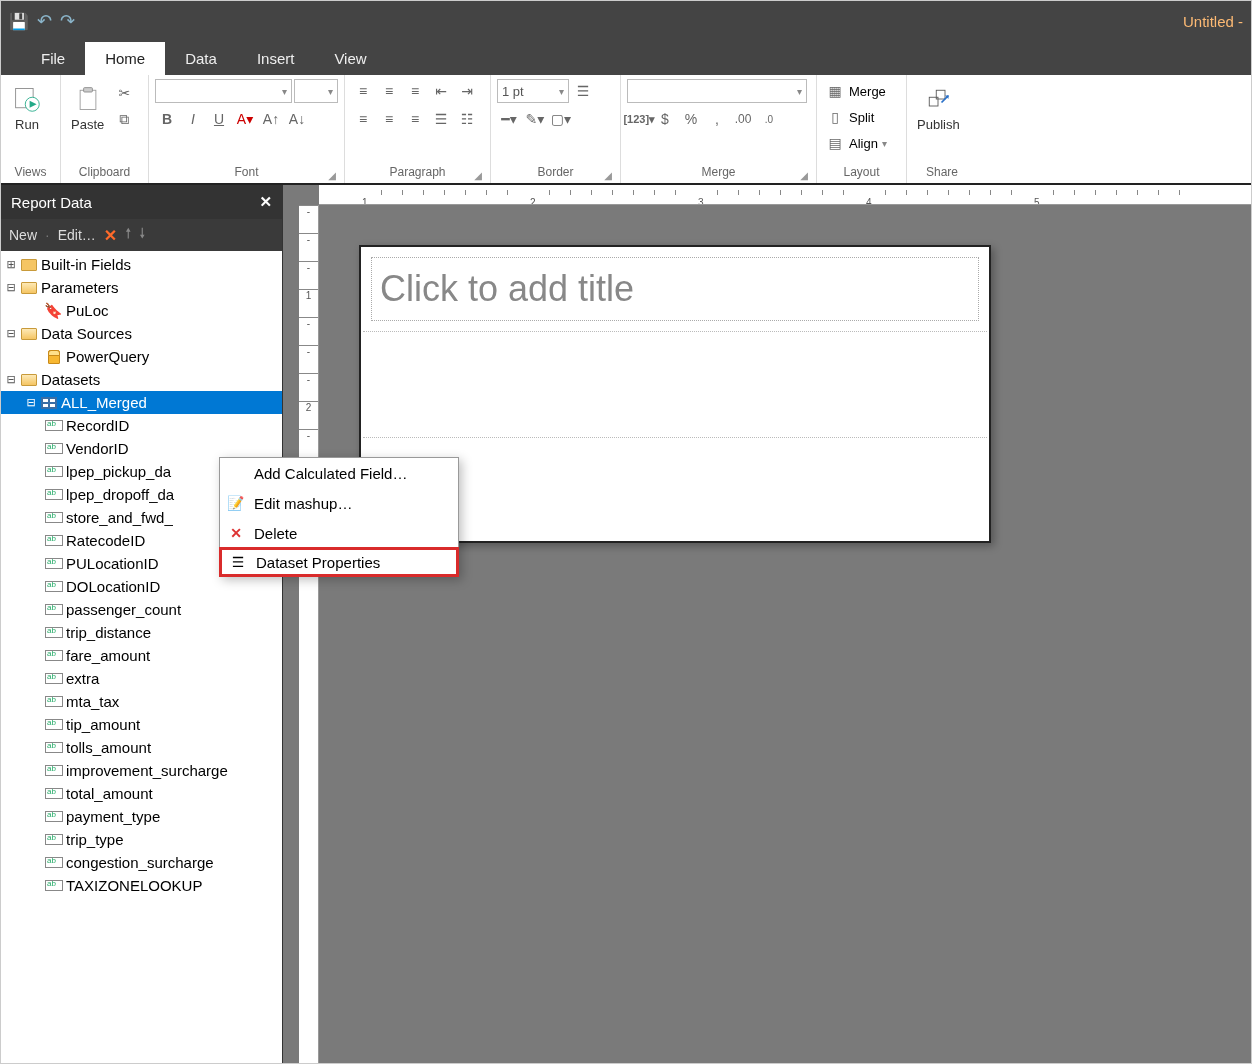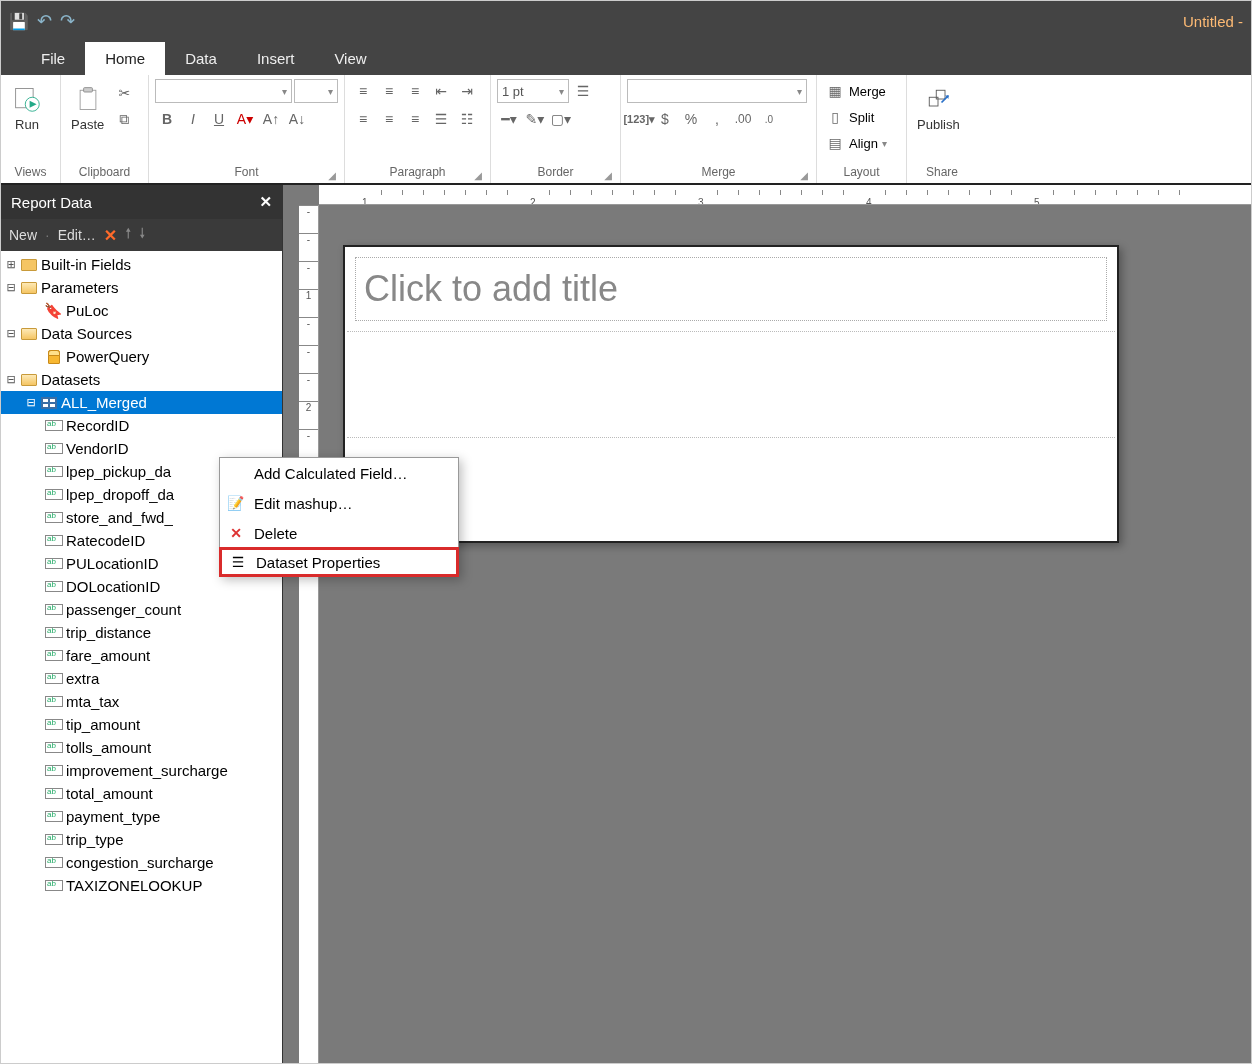--- a/index.html
+++ b/index.html
@@ -57,21 +57,21 @@
 .field-icon::after { content: "ab"; position: absolute; font-size: 8px; color: #2a6; left: 1px; top: -2px; }
 
 .design-area { flex: 1; position: relative; background: #7a7a7a; }
 .ruler-h { position: absolute; top: 0; left: 36px; right: 0; height: 20px; background: #fff; border-bottom: 1px solid #999; font-size: 10px; color: #555; display:flex; align-items:center; overflow:hidden; }
 .ruler-h .tick-major { position: relative; width: 168px; border-left: 1px solid #444; height: 100%; display:flex; align-items:flex-start; }
 .ruler-h .tick-major span { position:absolute; top:2px; left:2px; }
 .ruler-h .tick-minor { position:absolute; bottom:0; width:1px; height:5px; background:#888; }
 .ruler-v { position: absolute; top: 20px; left: 16px; bottom: 0; width: 20px; background: #fff; border-right: 1px solid #999; font-size: 10px; color: #555; }
 .ruler-v .tick { height: 28px; border-top: 1px solid #888; text-align:center; }
 
-.canvas { position: absolute; top: 60px; left: 60px; width: 776px; background: #fff; border: 2px solid #222; box-shadow: 3px 3px 8px rgba(0,0,0,0.3); }
+.canvas { position: absolute; top: 60px; left: 76px; width: 632px; background: #fff; border: 2px solid #222; box-shadow: 3px 3px 8px rgba(0,0,0,0.3); }
 .title-placeholder { margin: 10px; padding: 4px 8px; border: 1px dotted #aaa; color: #888; font-size: 36px; font-weight: 300; height: 64px; display:flex; align-items:center; }
 .canvas-body { height: 210px; border-top: 1px dotted #bbb; margin: 0 2px; position:relative; }
 .canvas-body::after { content:""; position:absolute; left:0; right:0; top:50%; border-top:1px dotted #bbb; }
 .footer-slot { border-top: 1px dotted #aaa; height: 36px; display: flex; justify-content: flex-end; align-items: center; padding: 0 8px; font-size: 16px; color: #222; }
 .footer-slot .et { border:1px dotted #aaa; padding:2px 8px; }
 
 .context-menu { position: absolute; top: 456px; left: 218px; width: 240px; background: #fff; border: 1px solid #999; box-shadow: 3px 3px 10px rgba(0,0,0,0.25); z-index: 50; font-size: 15px; }
 .ctx-item { display: flex; align-items: center; height: 30px; padding: 0 10px 0 6px; gap: 8px; cursor: pointer; }
 .ctx-item .ci-icon { width: 20px; height: 20px; display:flex; align-items:center; justify-content:center; font-size:14px; }
 .ctx-highlight { border: 3px solid #d92b2b; margin: -1px; }

